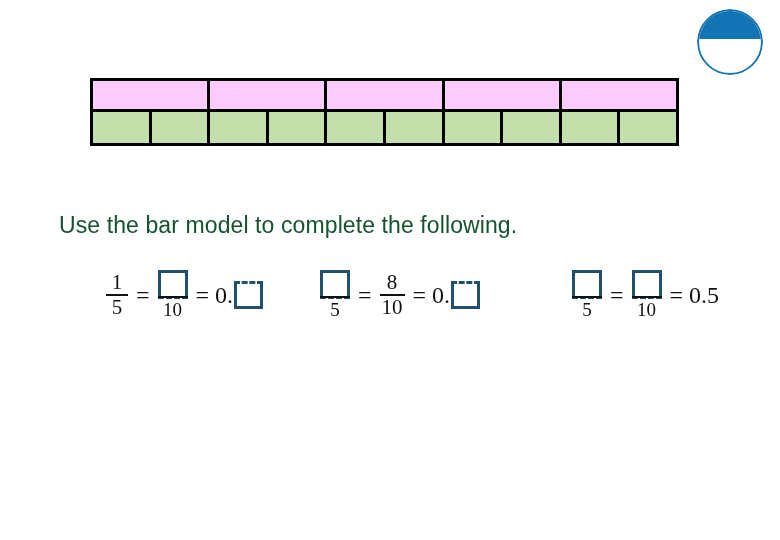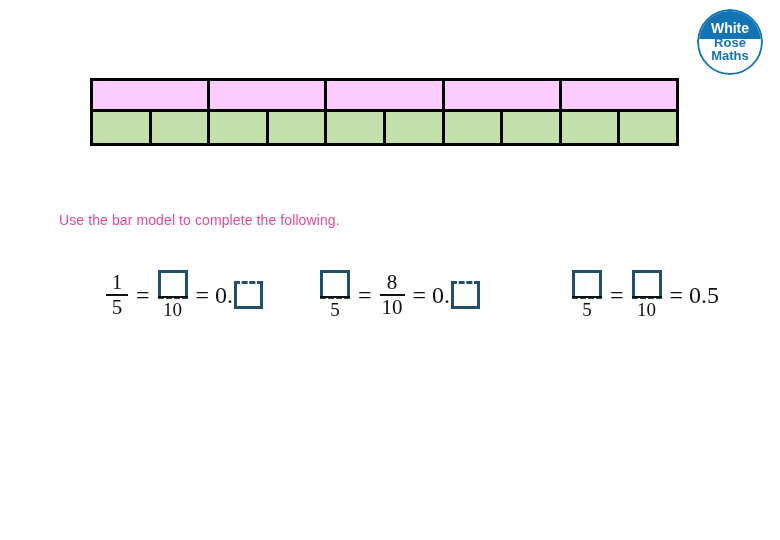--- a/index.html
+++ b/index.html
@@ -96,22 +96,22 @@
     border-right: none;
   }
   .bar-cell.pink { background: #fbccfd; }
   .bar-cell.green { background: #c3dfac; }
 
   
   #prompt {
     position: absolute;
     left: 59px;
     top: 212px;
-    font-size: 14px;
-    color: #ec4899;
+    font-size: 23px;
+    color: #14532d;
     font-family: "Liberation Sans", sans-serif;
     letter-spacing: 0.1px;
     white-space: nowrap;
   }
 
   
   .equation {
     position: absolute;
     display: flex;
     align-items: center;
@@ -200,25 +200,20 @@
     font-size: 19px;
     padding-top: 2px;
   }
 </style>
 </head>
 <body>
 
 <div id="logo">
   <div class="logo-disc">
     <div class="logo-top"></div>
-    <div class="logo-text">
-      <span class="l-white">White</span>
-      <span class="l-rose">Rose</span>
-      <span class="l-maths">Maths</span>
-    </div>
   </div>
 </div>
 
 <div id="bar-model">
   <div class="bar-row top-row">
     <div class="bar-cell pink"></div>
     <div class="bar-cell pink"></div>
     <div class="bar-cell pink"></div>
     <div class="bar-cell pink"></div>
     <div class="bar-cell pink"></div>

